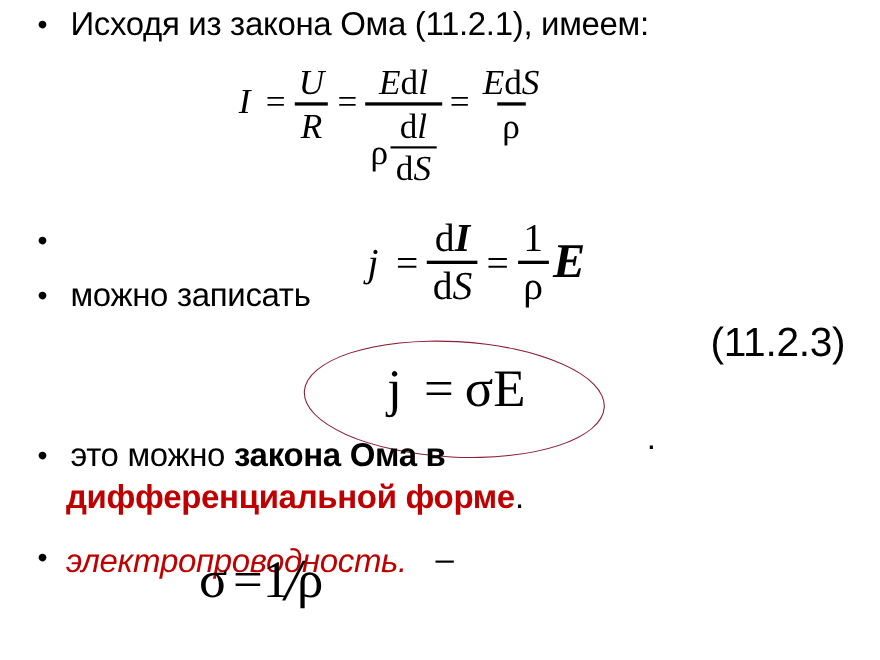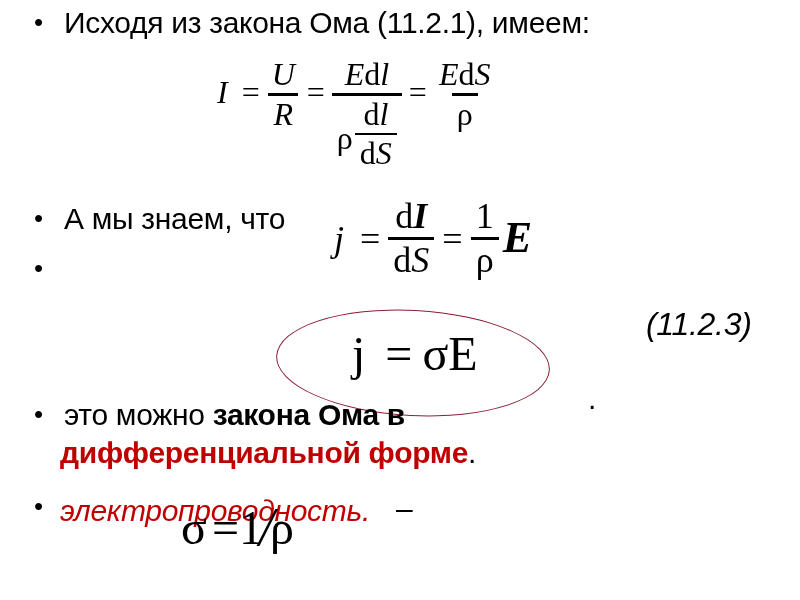--- a/index.html
+++ b/index.html
@@ -34,21 +34,21 @@
   .f2{left:326px;top:192px;font-size:36px;}
   .f2 .tok{margin-top:26px;padding:0 8px;}
   .f2 .frac{margin-top:4px;}
   .f2 .bigE{font-size:44px;font-weight:bold;font-style:italic;margin-top:20px;padding-left:4px;}
   .f2 .boldI{font-weight:bold;font-style:italic;}
 
   
   .after-f2{left:608px;top:203px;}
 
   
-  .eq-label{position:absolute;left:646px;top:306px;font-size:32px;letter-spacing:-0.3px;font-style:italic;}
+  .eq-label{position:absolute;left:646px;top:291px;font-size:37px;letter-spacing:-0.3px;}
 
   
   .ellipse{position:absolute;left:276px;top:310px;width:272px;height:104px;border:1.6px solid #8b1f35;border-radius:50%;transform:rotate(3deg);}
   .f3{left:342px;top:326px;font-size:48px;align-items:center;}
   .f3 .tok{padding:0 10px;}
   .stray{position:absolute;left:588px;top:382px;font-size:30px;}
 
   
   .f4{left:176px;top:496px;font-size:48px;align-items:center;z-index:3;}
   .f4 .tok{padding:0 5px;}
@@ -110,21 +110,20 @@
         <span class="it">E</span>
           <span class="rm">d</span>
           <span class="it">S</span>
       </span>
       <span class="den rm">ρ</span>
     </span>
   </div>
 
   <div class="row row2">
     <span class="bullet">•</span>
-    <span>А мы знаем, что</span>
   </div>
 
   <div class="math f2">
     <span class="tok it">j</span>
     <span class="tok rm">=</span>
     <span class="frac">
       <span class="num">
         <span class="rm">d</span>
           <span class="boldI">I</span>
       </span>
@@ -137,20 +136,21 @@
     <span class="frac">
       <span class="num rm">1</span>
       <span class="den rm">ρ</span>
     </span>
     <span class="bigE">E</span>
   </div>
 
 
   <div class="row row3">
     <span class="bullet">•</span>
+    <span>можно записать</span>
   </div>
 
   <div class="eq-label">(11.2.3)</div>
 
   <div class="ellipse"></div>
 
   <div class="math f3">
     <span class="tok rm">j</span>
     <span class="tok rm">=</span>
     <span class="rm">σ</span>

